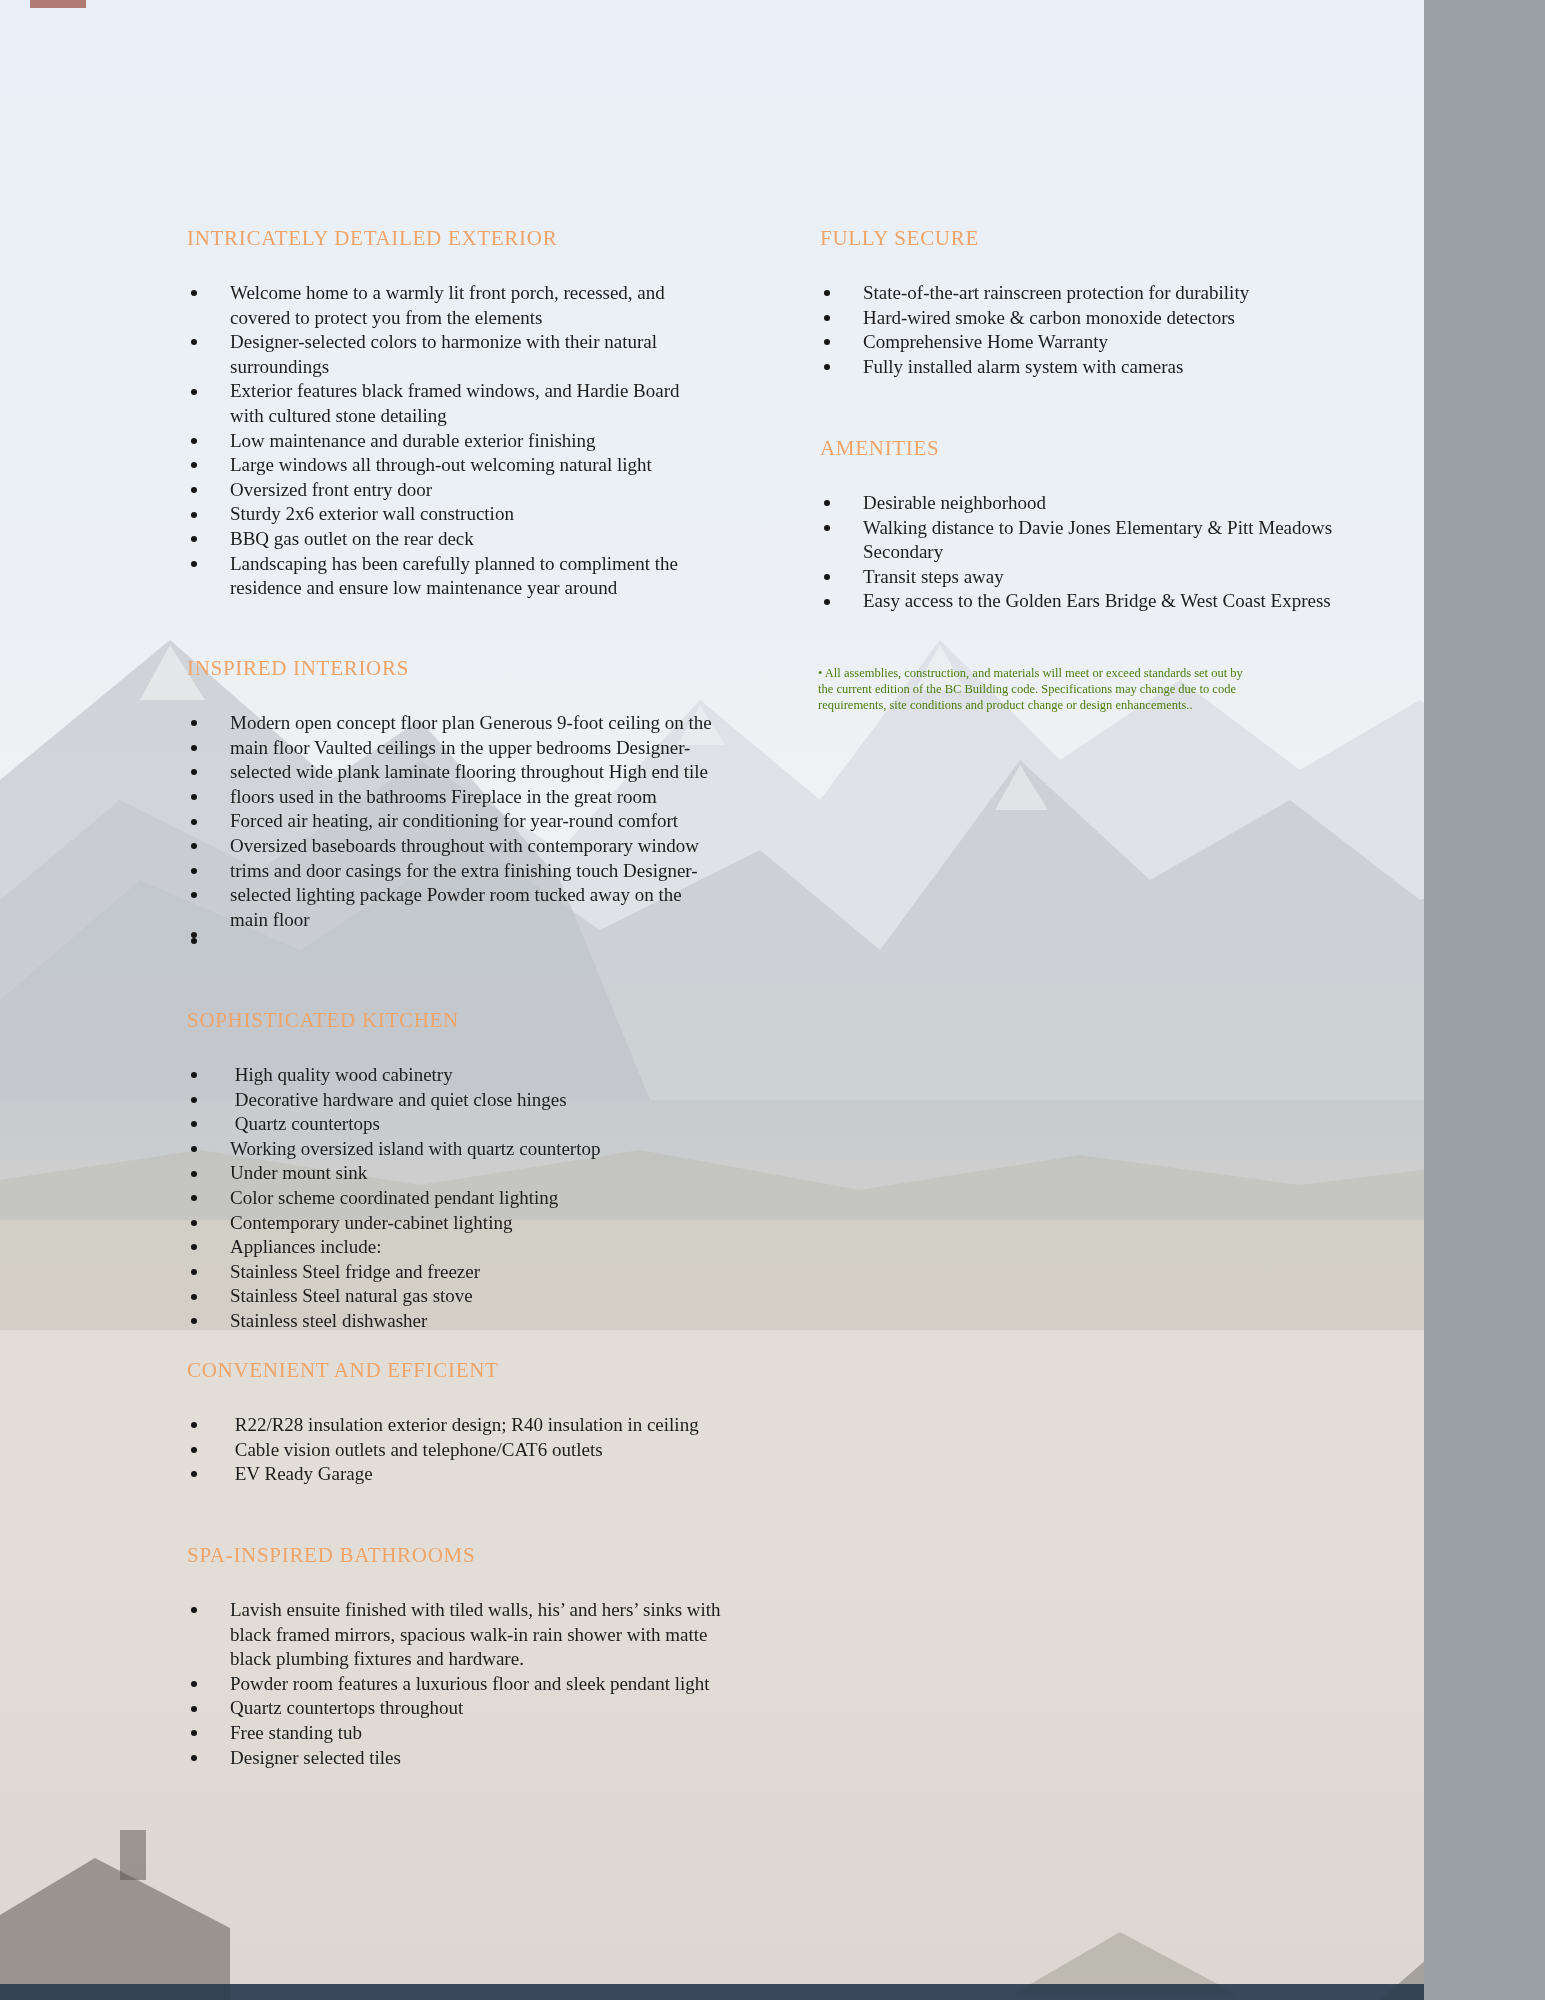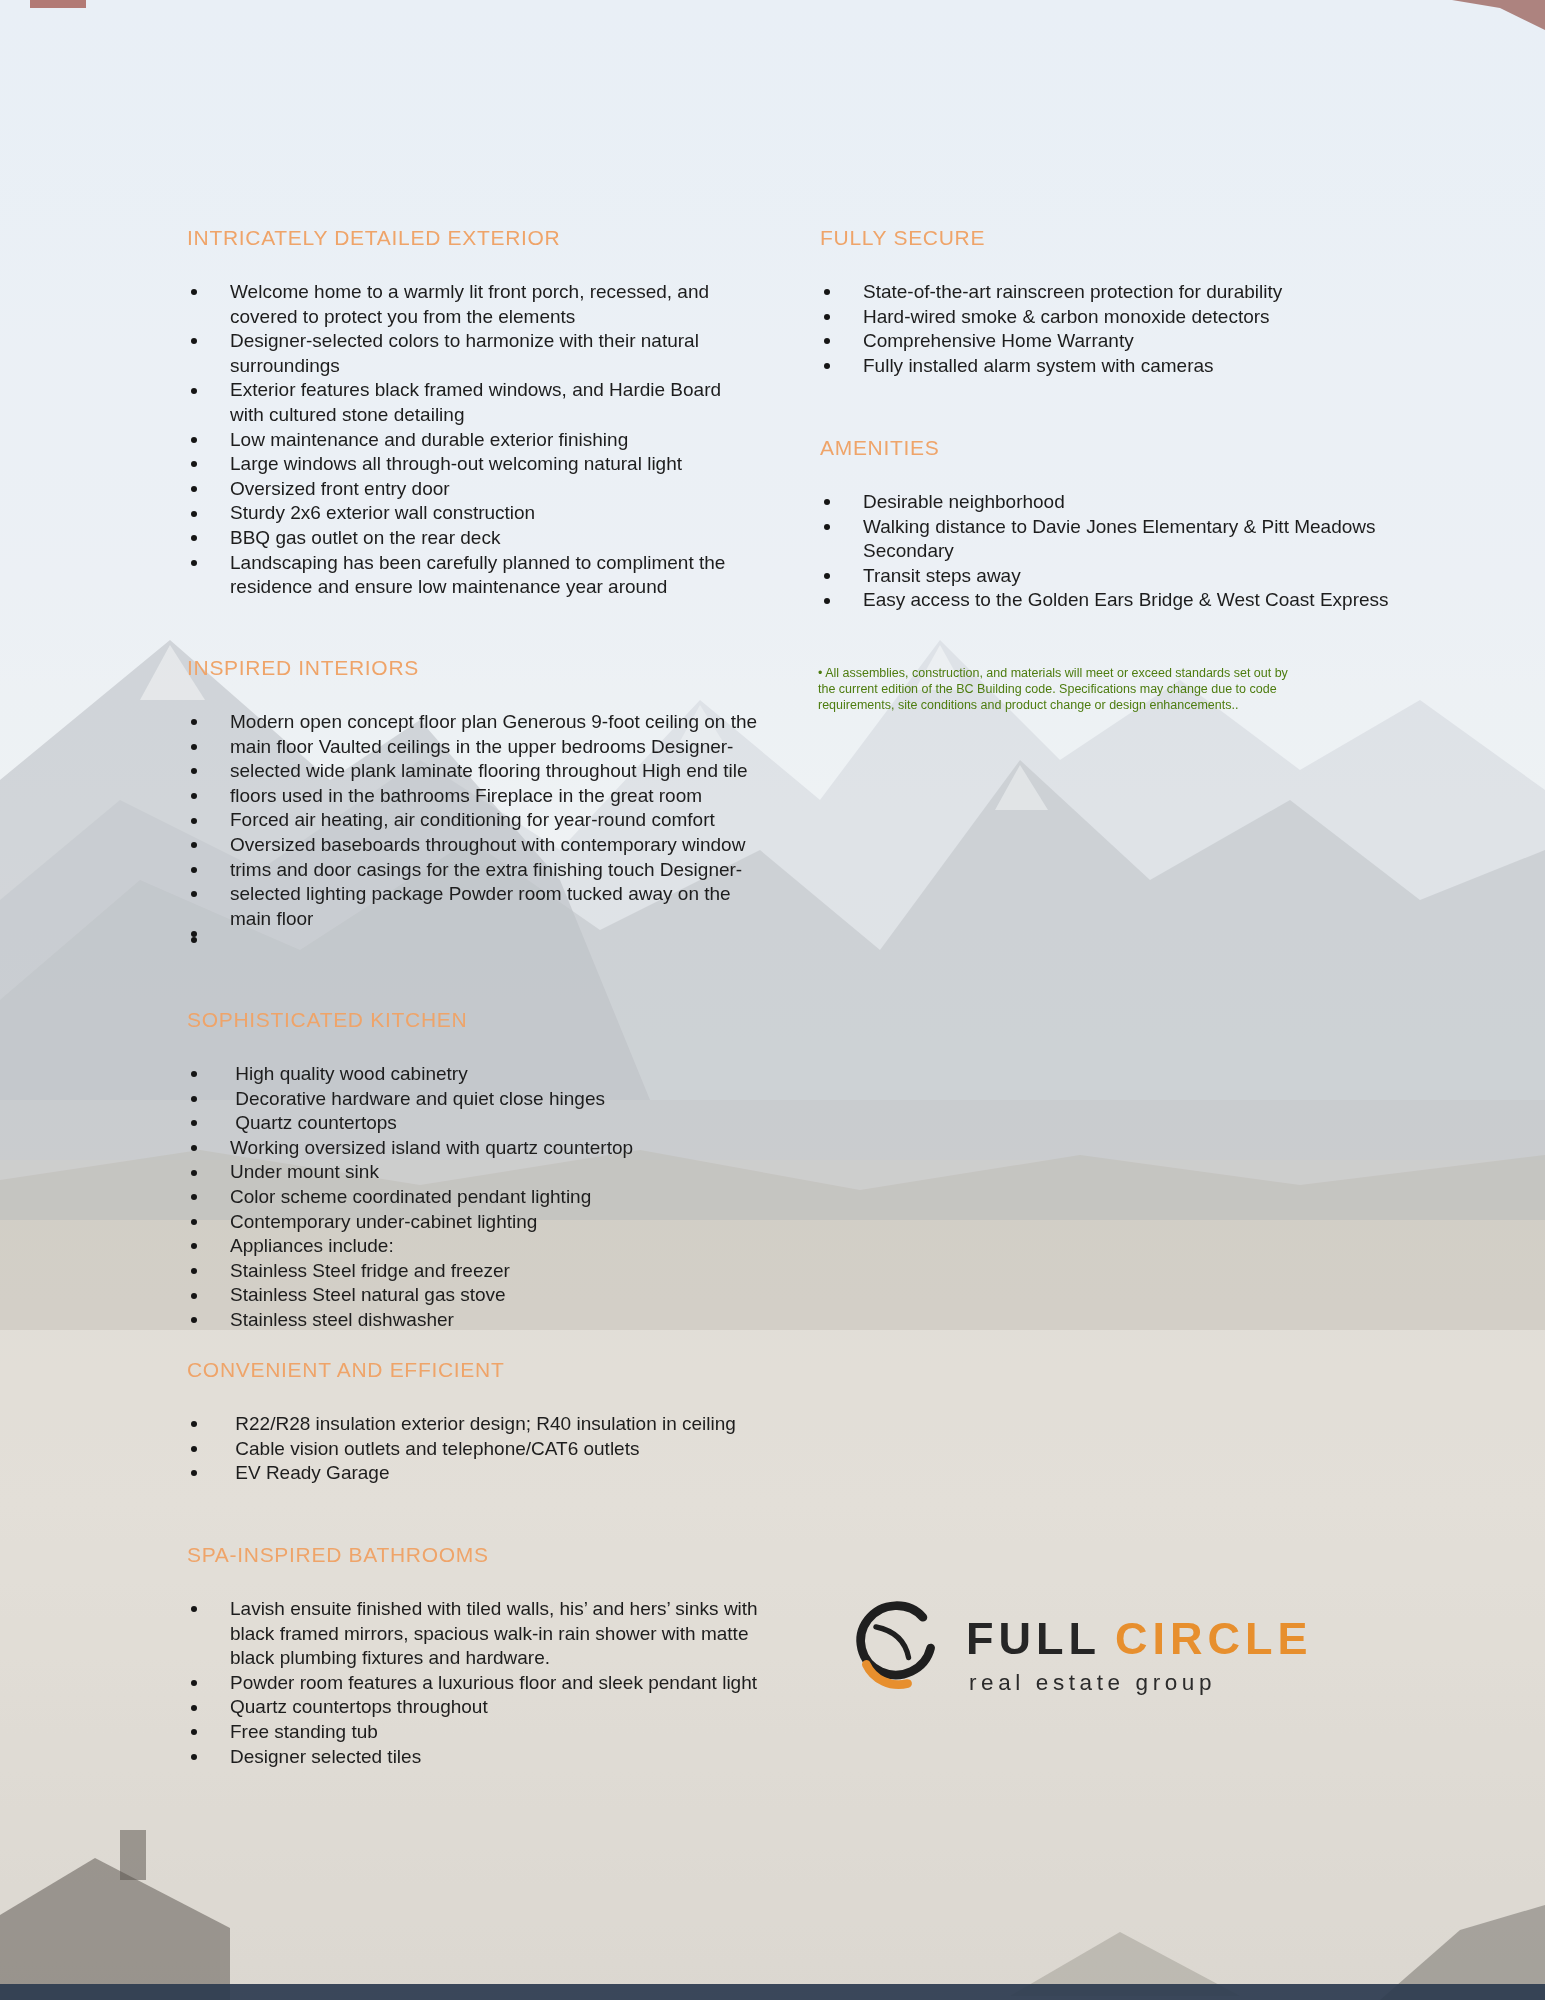--- a/index.html
+++ b/index.html
@@ -1,18 +1,18 @@
 <!DOCTYPE html>
 <html><head>
 <meta charset="utf-8">
 <style>
   html,body{margin:0;padding:0;background:#9aa0a6;}
   .page{
-    position:relative;width:1545px;height:2000px;overflow:hidden;
-    font-family:Liberation Sans, sans-serif;background:#e4e9ee;
+    position:relative;width:1424px;height:2000px;overflow:hidden;
+    font-family:Liberation Serif, serif;background:#e4e9ee;
   }
   .bg{position:absolute;inset:0;width:1545px;height:2000px;display:block;}
   .section{position:absolute;}
   .sec-title{
     font-size:21px;font-weight:400;letter-spacing:.7px;color:#EFA469;
     margin:0 0 30px 0;white-space:pre;
   }
   .items{display:block;}
   .line{display:flex;line-height:24.6px;font-size:19px;color:#1d1d1d;white-space:pre;}
   .bullet-cell{flex:0 0 43px;display:flex;align-items:center;}
@@ -176,27 +176,14 @@
         <div class="line"><span class="bullet-cell"></span><span class="txt">Secondary</span></div>
         <div class="line"><span class="bullet-cell"><span class="dot"></span></span><span class="txt">Transit steps away</span></div>
         <div class="line"><span class="bullet-cell"><span class="dot"></span></span><span class="txt">Easy access to the Golden Ears Bridge &amp; West Coast Express</span></div>
       </div>
   </div>
 
   <div class="disclaimer">• All assemblies, construction, and materials will meet or exceed standards set out by
 the current edition of the BC Building code. Specifications may change due to code
 requirements, site conditions and product change or design enhancements..</div>
 
-  <div class="logo">
-    <svg class="logo-mark" viewBox="0 0 100 104" aria-hidden="true">
-      <g fill="none" stroke-linecap="round">
-        <path d="M76,20 A37,36 -14 1,0 84,52" stroke="#1F1F1F" stroke-width="9"></path>
-        <path d="M17,69 A37,36 0 0,0 60,89" stroke="#E78F2E" stroke-width="9"></path>
-        <path d="M27,30 Q56,36 61,62" stroke="#1F1F1F" stroke-width="5.5"></path>
-      </g>
-    </svg>
-    <div class="logo-textcol">
-      <div class="logo-name"><span>FULL</span><span class="circle">CIRCLE</span></div>
-      <div class="logo-tagline">real estate group</div>
-    </div>
-  </div>
 
 </div>
 
 </body></html>

